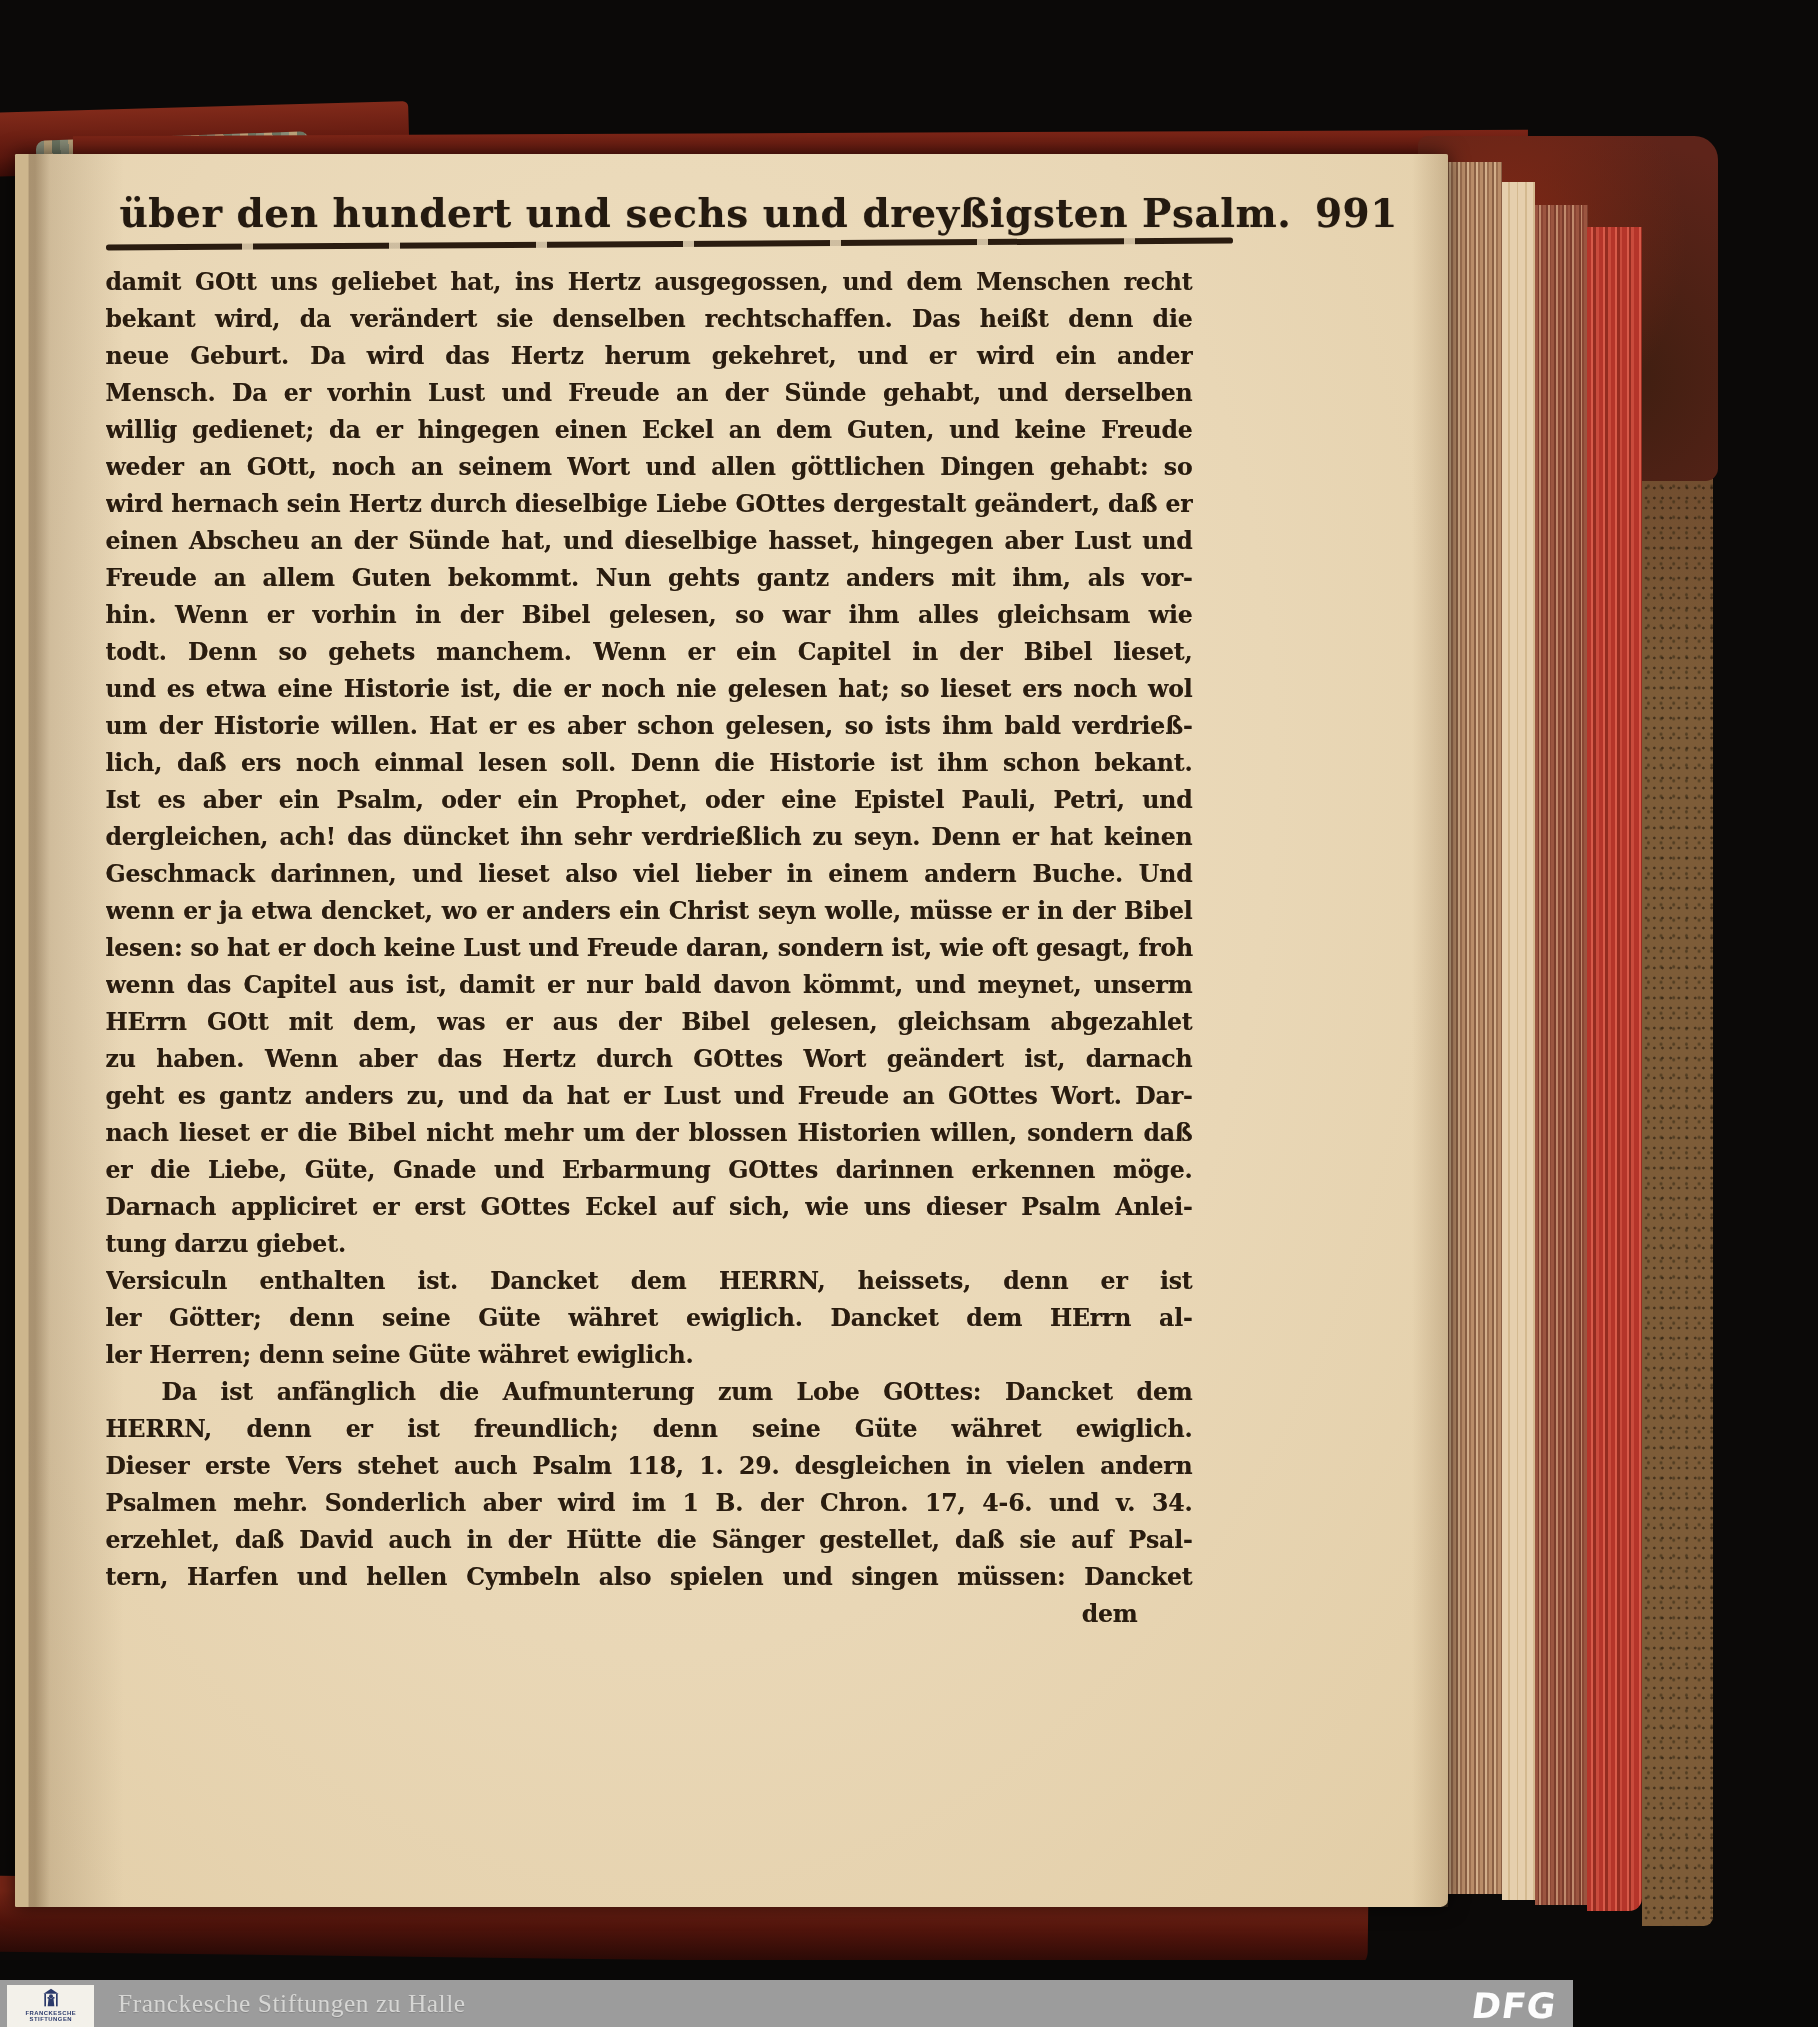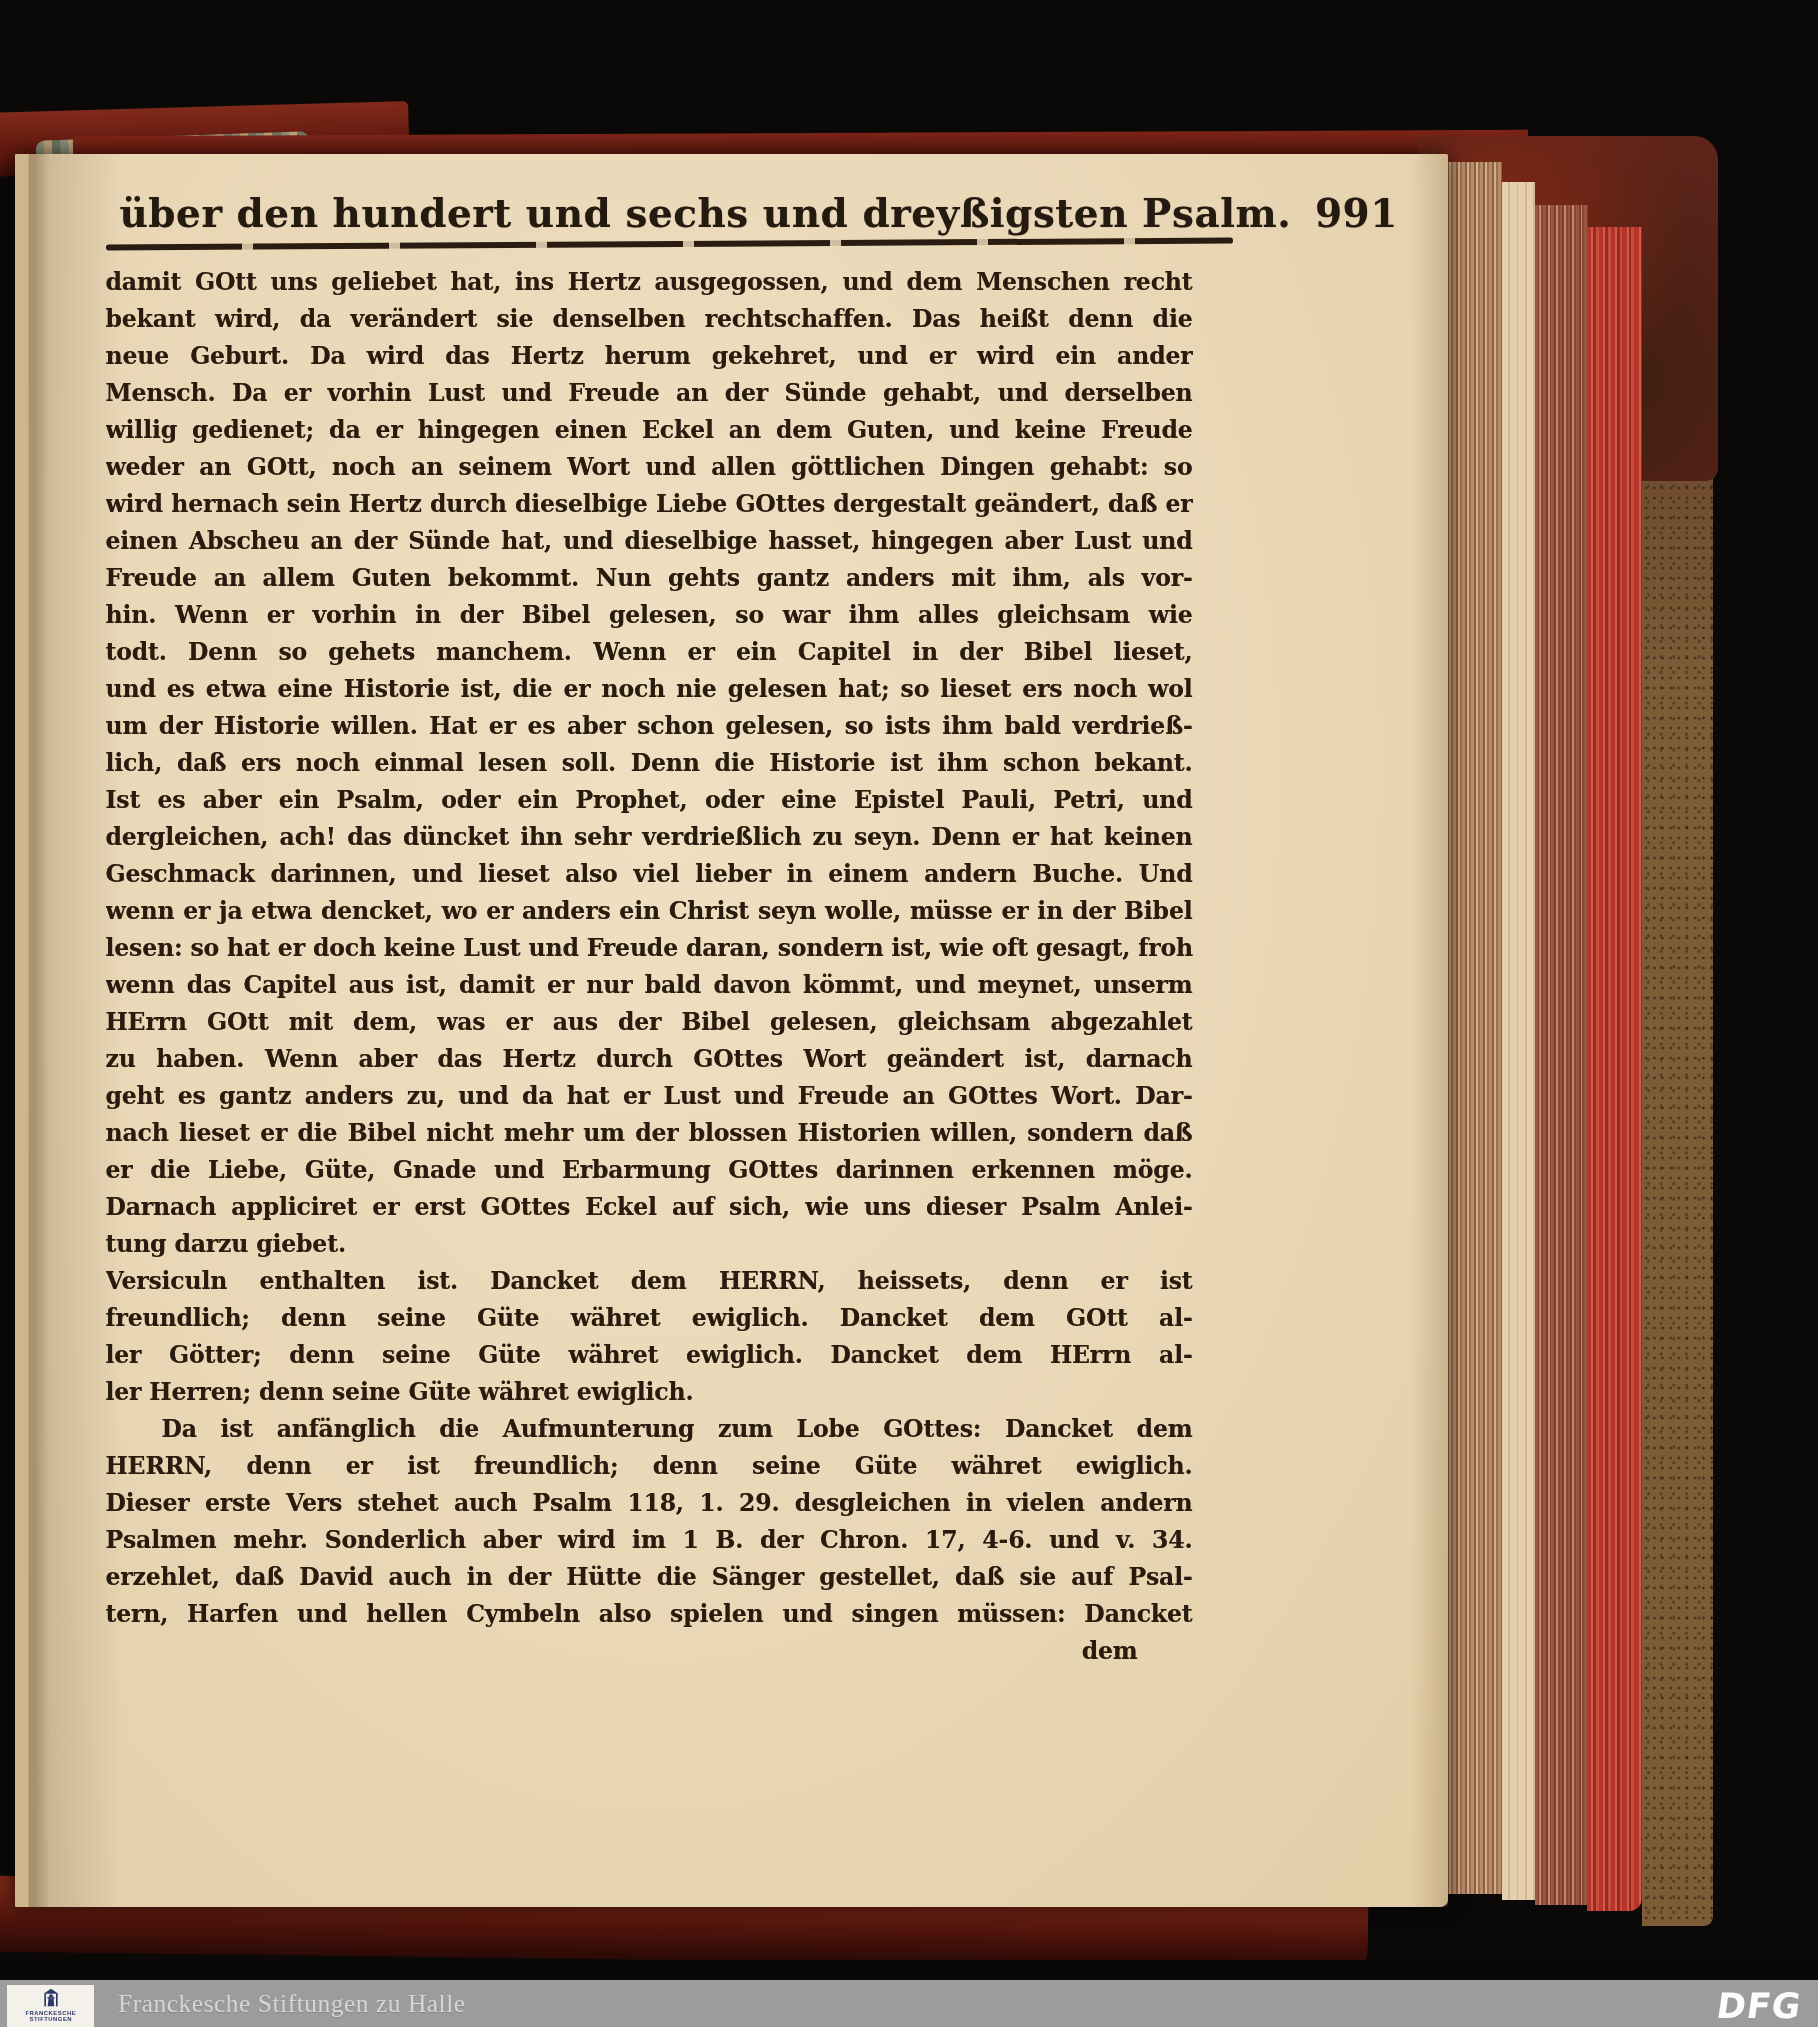--- a/index.html
+++ b/index.html
@@ -111,21 +111,21 @@
     height:37px;line-height:37px;white-space:nowrap;
     text-align:justify;text-align-last:justify;overflow:hidden;
   }
   .line.nojust{text-align-last:left;}
   .line.indent{text-indent:56px;}
   .line.catch{text-align-last:right;padding-right:55px;}
 
   
   .footer-black{left:0;top:1960px;width:1818px;height:67px;background:#090807;}
   .footer-bar{
-    left:0;top:1980px;width:1818px;height:47px;background:#9c9c9c;
+    left:0;top:1980px;width:1573px;height:47px;background:#9c9c9c;
     display:flex;align-items:center;
   }
   .logo-box{
     position:absolute;left:7.3px;top:4.5px;width:87px;height:42px;
     background:#f3f1ea;display:flex;flex-direction:column;align-items:center;justify-content:center;
   }
   .logo-mark{width:20px;height:20px;display:block;}
   .logo-caption{
     font-family:"Liberation Sans","DejaVu Sans",sans-serif;
     font-size:5.9px;line-height:6.4px;color:#2b3a6b;letter-spacing:0.5px;
@@ -186,21 +186,20 @@
       <div class="line">lesen: so hat er doch keine Lust und Freude daran, sondern ist, wie oft gesagt, froh,</div>
       <div class="line">wenn das Capitel aus ist, damit er nur bald davon kömmt, und meynet, unserm</div>
       <div class="line">HErrn GOtt mit dem, was er aus der Bibel gelesen, gleichsam abgezahlet</div>
       <div class="line">zu haben.   Wenn aber das Hertz durch GOttes Wort geändert ist, darnach</div>
       <div class="line">geht es gantz anders zu, und da hat er Lust und Freude an GOttes Wort. Dar-</div>
       <div class="line">nach lieset er die Bibel nicht mehr um der blossen Historien willen, sondern daß</div>
       <div class="line">er die Liebe, Güte, Gnade und Erbarmung GOttes darinnen erkennen möge.</div>
       <div class="line">Darnach appliciret er erst GOttes Eckel auf sich, wie uns dieser Psalm Anlei-</div>
       <div class="line nojust">tung darzu giebet.</div>
       <div class="line">Versiculn enthalten ist.   Dancket dem HERRN, heissets, denn er ist</div>
-      <div class="line">freundlich;  denn seine Güte währet ewiglich.   Dancket dem GOtt al-</div>
       <div class="line">ler Götter;  denn seine Güte währet ewiglich.  Dancket dem HErrn al-</div>
       <div class="line nojust">ler Herren;  denn seine Güte währet ewiglich.</div>
       <div class="line indent">Da ist anfänglich die Aufmunterung zum Lobe GOttes:  Dancket dem</div>
       <div class="line">HERRN, denn er ist freundlich; denn seine Güte währet ewiglich.</div>
       <div class="line">Dieser erste Vers stehet auch Psalm 118, 1. 29.  desgleichen in vielen andern</div>
       <div class="line">Psalmen mehr.   Sonderlich aber wird im 1 B. der Chron. 17, 4-6. und v. 34.</div>
       <div class="line">erzehlet, daß David auch in der Hütte die Sänger gestellet, daß sie auf Psal-</div>
       <div class="line">tern, Harfen und hellen Cymbeln also spielen und singen müssen:  Dancket</div>
       <div class="line nojust catch">dem</div>
     </div>

